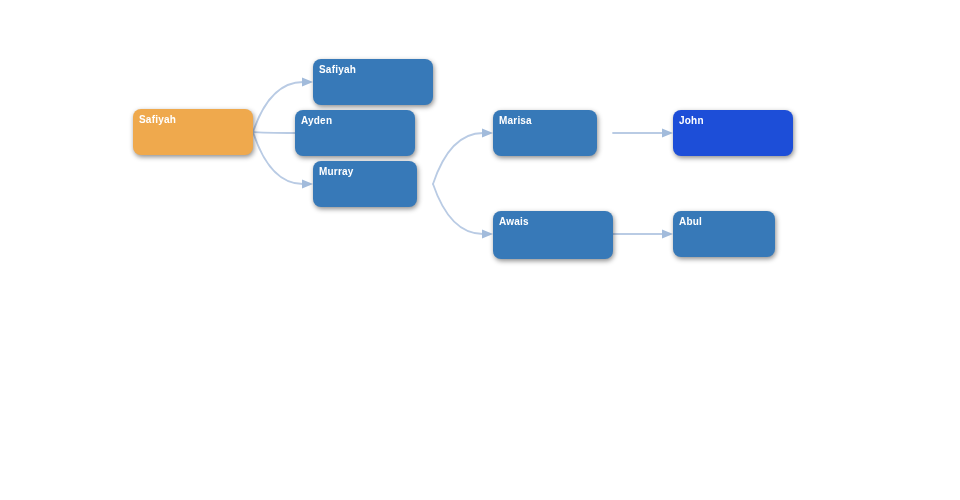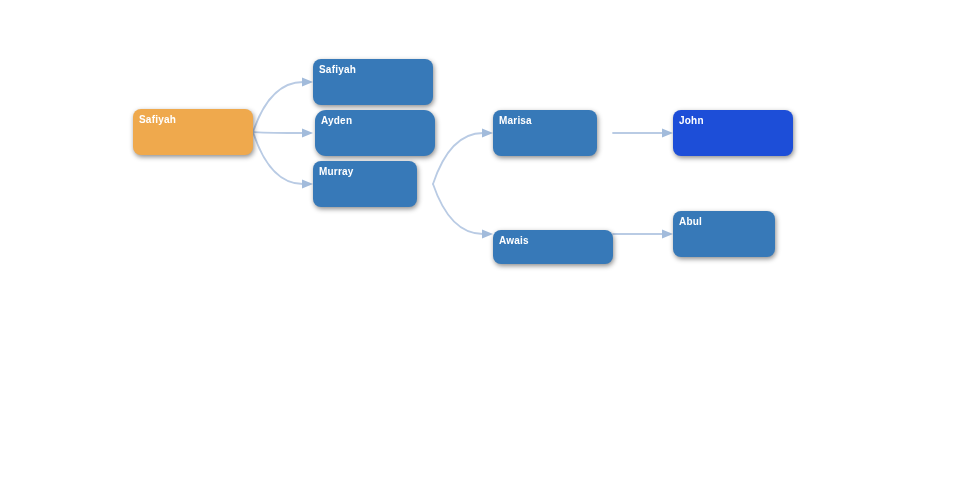--- a/index.html
+++ b/index.html
@@ -68,32 +68,32 @@
       <path d="M 613 234 Q 630 234 663 234" fill="none" stroke="#b9cbe4" stroke-width="1.8" stroke-linecap="round"></path>
       <polygon points="673,234 662,229.5 662,238.5" fill="#a2bbdb"></polygon>
     </svg>
   <div class="nodes-layer">
       <div class="node" style="left: 133px; top: 109px; width: 120px; height: 46px; background: rgb(239, 169, 77);">
         <span class="node-label" style="color: rgb(255, 255, 255);">Safiyah</span>
       </div>
       <div class="node" style="left: 313px; top: 59px; width: 120px; height: 46px; background: rgb(55, 121, 184);">
         <span class="node-label" style="color: rgb(255, 255, 255);">Safiyah</span>
       </div>
-      <div class="node" style="left: 315px; top: 110px; width: 120px; height: 46px; background: rgb(55, 121, 184); border-radius: 11px;">
+      <div class="node" style="left: 295px; top: 110px; width: 120px; height: 46px; background: rgb(55, 121, 184);">
         <span class="node-label" style="color: rgb(255, 255, 255);">Ayden</span>
       </div>
       <div class="node" style="left: 313px; top: 161px; width: 104px; height: 46px; background: rgb(55, 121, 184);">
         <span class="node-label" style="color: rgb(255, 255, 255);">Murray</span>
       </div>
       <div class="node" style="left: 493px; top: 110px; width: 104px; height: 46px; background: rgb(55, 121, 184);">
         <span class="node-label" style="color: rgb(255, 255, 255);">Marisa</span>
       </div>
       <div class="node" style="left: 673px; top: 110px; width: 120px; height: 46px; background: #1d4ed8;">
         <span class="node-label" style="color: rgb(255, 255, 255);">John</span>
       </div>
-      <div class="node" style="left: 493px; top: 211px; width: 120px; height: 34px; background: rgb(55, 121, 184); margin-top: 19px;">
+      <div class="node" style="left: 493px; top: 211px; width: 120px; height: 48px; background: rgb(55, 121, 184);">
         <span class="node-label" style="color: rgb(255, 255, 255);">Awais</span>
       </div>
       <div class="node" style="left: 673px; top: 211px; width: 102px; height: 46px; background: rgb(55, 121, 184);">
         <span class="node-label" style="color: rgb(255, 255, 255);">Abul</span>
       </div>
     </div>
 </div>
 
 </body></html>

